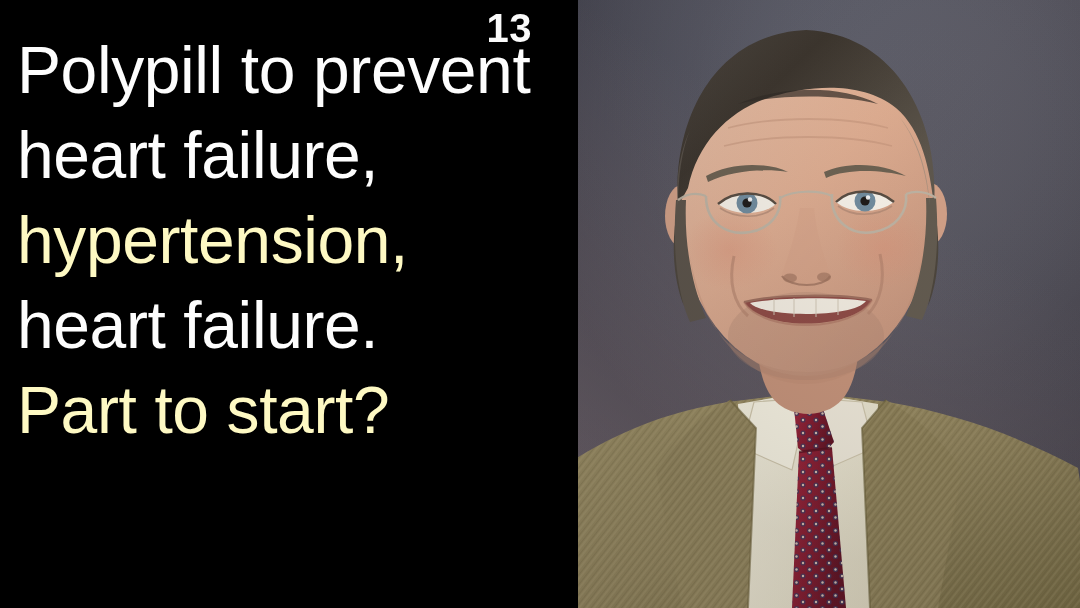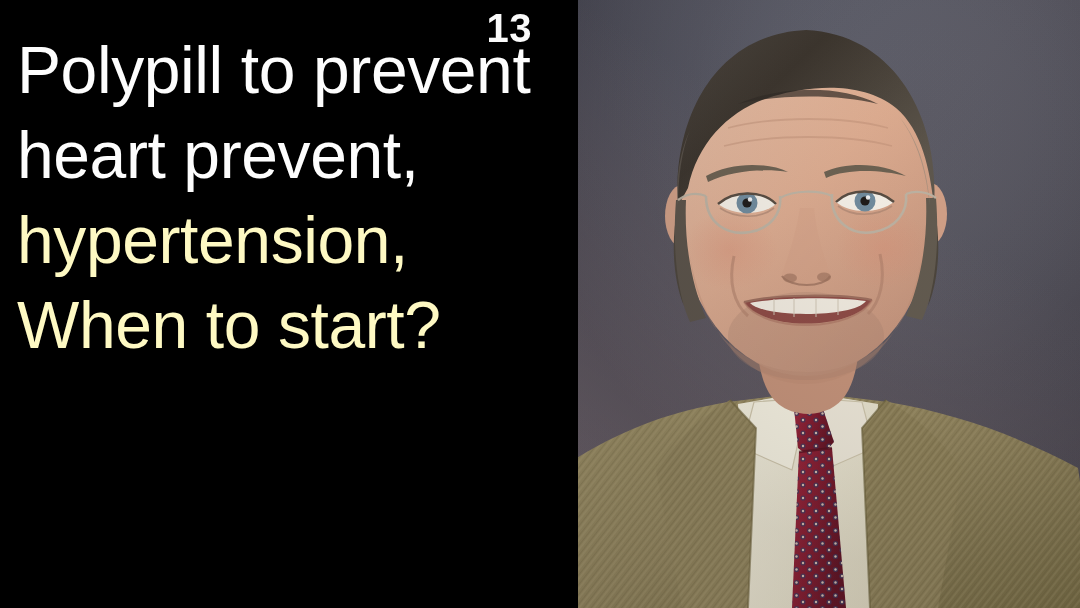--- a/index.html
+++ b/index.html
@@ -28,23 +28,24 @@
 <body>
 
 <div id="slide">
 
   <div id="text-panel">
 
     <div id="slide-number">13</div>
 
     <div id="headline">
       <div class="hl-line hl-white">Polypill to prevent</div>
-      <div class="hl-line hl-white">heart prevent,</div>
+      <div class="hl-line hl-white">heart failure,</div>
       <div class="hl-line hl-yellow">hypertension,</div>
-      <div class="hl-line hl-yellow">When to start?</div>
+      <div class="hl-line hl-white">heart failure.</div>
+      <div class="hl-line hl-yellow">Part to start?</div>
     </div>
   </div>
 
   <div id="photo">
     <svg viewBox="0 0 502 608" preserveAspectRatio="xMidYMid slice">
       <defs>
 
         <linearGradient id="bgGrad" x1="0" y1="0" x2="1" y2="1">
           <stop offset="0" stop-color="#616471"></stop>
           <stop offset="0.45" stop-color="#5b5a64"></stop>

